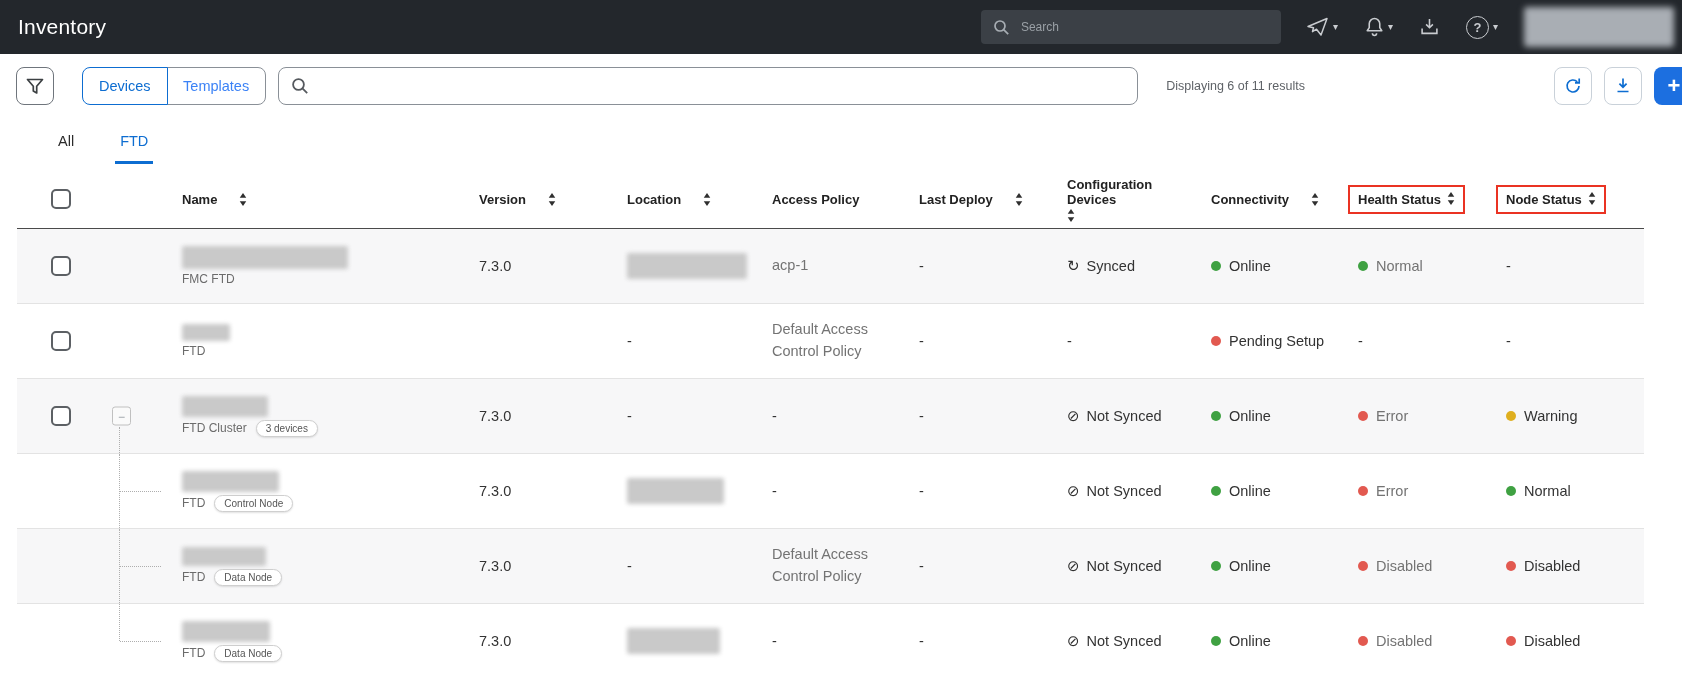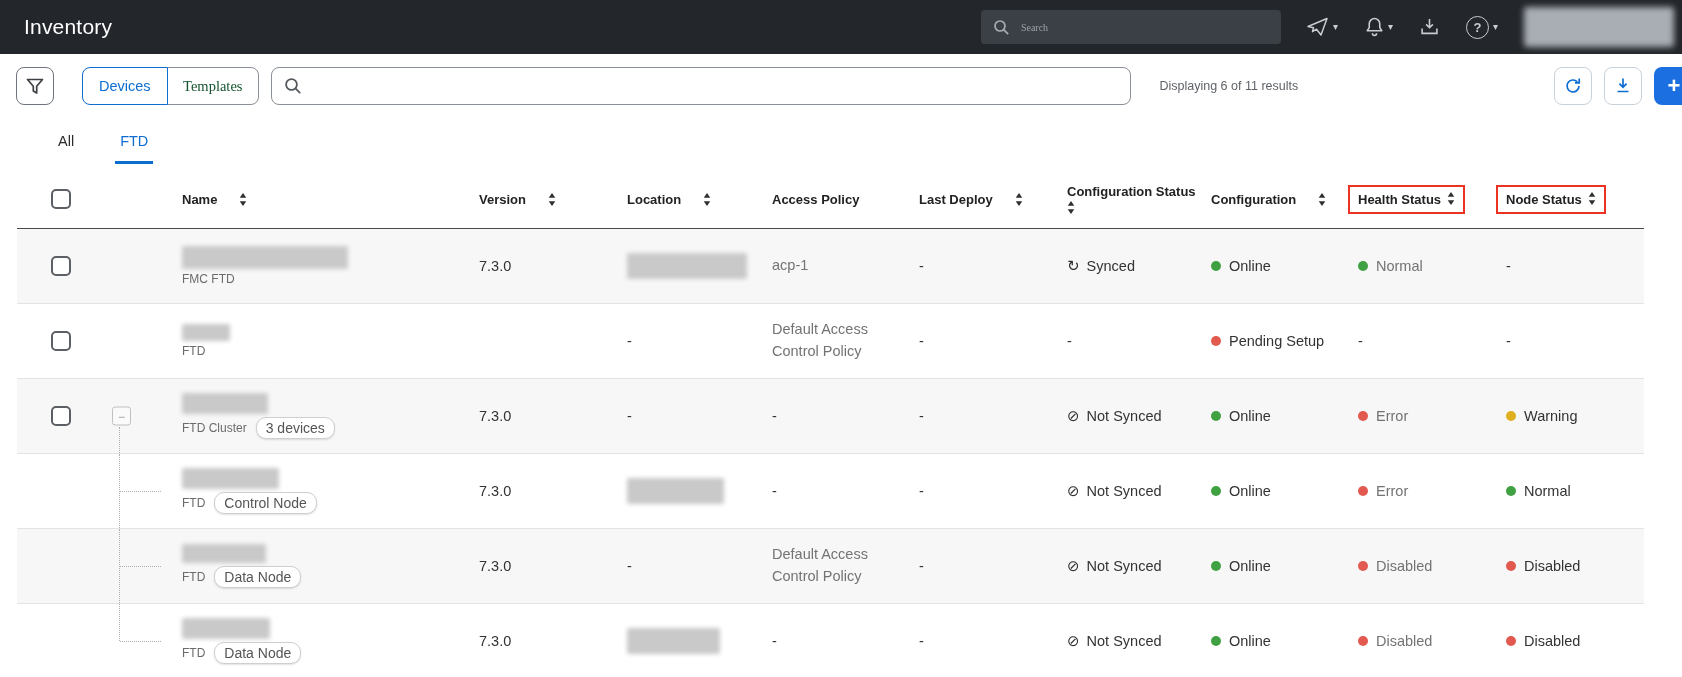--- a/index.html
+++ b/index.html
@@ -1,38 +1,38 @@
 <!DOCTYPE html>
 <html><head>
 <meta charset="utf-8">
 <style>
   html,body{margin:0;padding:0;width:1682px;height:677px;overflow:hidden;background:#fff;
     font-family:"Liberation Sans","DejaVu Sans",sans-serif;color:#333;}
   
-  .topbar{height:54px;background:#23272c;display:flex;align-items:center;padding:0 8px 0 24px;box-sizing:border-box;}
+  .topbar{height:54px;background:#23272c;display:flex;align-items:center;padding:0 8px 0 18px;box-sizing:border-box;}
   .topbar-title{color:#fff;font-size:21px;font-weight:400;letter-spacing:.2px;}
   .topbar-search{margin-left:auto;width:300px;height:34px;background:#3b4046;border-radius:4px;
     display:flex;align-items:center;gap:9px;padding:0 12px;box-sizing:border-box;}
-  .topbar-search input{flex:1;background:transparent;border:none;outline:none;color:#eab308;font-size:10px;font-family:Liberation Serif, serif;}
+  .topbar-search input{flex:1;background:transparent;border:none;outline:none;color:#eab308;font-size:12px;}
   .topbar-search input::placeholder{color:#9aa0a6;}
   .topbar-icons{display:flex;align-items:center;gap:27px;margin:0 12px 0 26px;}
   .icon-group{display:flex;align-items:center;gap:4px;cursor:pointer;}
   .caret{color:#c9ccd0;font-size:10px;line-height:1;}
   .help-circle{width:21px;height:21px;border:1.7px solid #c9ccd0;border-radius:50%;color:#c9ccd0;
     font-size:13px;font-weight:bold;display:flex;align-items:center;justify-content:center;}
   .topbar-redact{width:150px;height:40px;background:#a9aeb4;border-radius:3px;filter:blur(3px);margin-left:14px;}
   
   .toolbar{height:64px;display:flex;align-items:center;padding:0 16px;gap:12px;position:relative;box-sizing:border-box;}
   .icon-btn{width:38px;height:38px;border:1.5px solid #6f757c;border-radius:8px;background:#fff;
     display:flex;align-items:center;justify-content:center;cursor:pointer;box-sizing:border-box;}
   .seg{display:flex;padding-left:16px;}
   .seg-btn{height:38px;padding:0 16px;background:#fff;border:1.5px solid #8a9097;font-size:14.5px;
     display:flex;align-items:center;cursor:pointer;box-sizing:border-box;}
   .seg-btn.active{color:#0d6dd1;border-color:#0d6dd1;border-radius:8px 0 0 8px;position:relative;z-index:2;font-weight:500;}
-  .seg-btn.inactive{margin-left:-1.5px;border-radius:0 8px 8px 0;color:#14532d;font-family:Liberation Serif, serif;}
+  .seg-btn.inactive{margin-left:-1.5px;border-radius:0 8px 8px 0;color:#3b82f6;}
   .big-search{width:860px;height:38px;border:1.5px solid #8a9097;border-radius:8px;display:flex;align-items:center;
     gap:10px;padding:0 12px;box-sizing:border-box;background:#fff;}
   .big-search input{flex:1;border:none;outline:none;font-size:14.5px;color:#333;background:transparent;}
   .big-search input::placeholder{color:#8c9196;}
   .results-text{font-size:12.5px;color:#5f6368;margin-left:16px;white-space:nowrap;}
   .tb-right{position:absolute;right:-12px;top:50%;transform:translateY(-50%);display:flex;gap:12px;align-items:center;}
   .ghost-btn{width:38px;height:38px;border:1px solid #c9d1d9;border-radius:8px;background:#fff;
     display:flex;align-items:center;justify-content:center;cursor:pointer;box-sizing:border-box;}
   .add-btn{width:40px;height:38px;border:none;border-radius:8px;background:#1c6fe0;color:#fff;font-size:22px;
     font-weight:bold;display:flex;align-items:center;justify-content:center;cursor:pointer;}
@@ -48,21 +48,21 @@
   .th.stacked{flex-direction:column;align-items:flex-start;gap:2px;justify-content:center;}
   .sort{fill:#2f2f2f;flex:none;cursor:pointer;}
   .hl-box{display:inline-flex;align-items:flex-start;gap:6px;border:2px solid #ea3323;padding:5px 8px;margin-left:-10px;}
   .tr{height:74px;border-bottom:1px solid #e3e3e3;font-size:14.5px;}
   .tr:nth-child(even){background:#f7f7f8;}
   .cell-check{display:flex;padding-left:34px;box-sizing:border-box;}
   .checkbox{width:20px;height:20px;border:2px solid #5c6064;border-radius:5px;background:#fff;cursor:pointer;box-sizing:border-box;}
   .cell-name{padding-left:13px;display:flex;flex-direction:column;gap:3px;justify-content:center;}
   .subrow{display:flex;align-items:center;gap:9px;}
   .subtitle{font-size:12px;color:#6b6b6b;}
-  .badge{font-size:14px;color:#555;border:1px solid #cfcfcf;border-radius:10px;padding:2px 9px;background:#fff;
+  .badge{font-size:10px;color:#555;border:1px solid #cfcfcf;border-radius:10px;padding:2px 9px;background:#fff;
     box-shadow:0 1px 2px rgba(0,0,0,.12);white-space:nowrap;}
   .redact{background:#c9c9c9;border-radius:2px;filter:blur(2px);}
   .link{color:#737373;text-decoration:none;cursor:pointer;}
   .ap-link{display:inline-block;max-width:112px;line-height:1.5;font-weight:500;}
   .dot{width:10px;height:10px;border-radius:50%;display:inline-block;margin-right:8px;flex:none;}
   .dot[data-color="green"]{background:#3fa142;}
   .dot[data-color="red"]{background:#e25950;}
   .dot[data-color="yellow"]{background:#dfaf1f;}
   .status-cell{display:flex;align-items:center;padding-right:6px;}
   .cfg-icon{font-size:15px;margin-right:7px;color:#2f2f2f;font-family:"DejaVu Sans",sans-serif;}
@@ -193,28 +193,28 @@
       <span>Access Policy</span>
     </div>
     <div class="th">
       <span>Last Deploy</span>
       <svg class="sort" width="8" height="13" viewBox="0 0 8 14">
           <path d="M4 0 L7.5 5 H0.5 Z"></path>
           <path d="M4 14 L0.5 9 H7.5 Z"></path>
         </svg>
     </div>
     <div class="th stacked">
-      <span>Configuration Status</span>
-      <svg class="sort" width="8" height="13" viewBox="0 0 8 14">
-          <path d="M4 0 L7.5 5 H0.5 Z"></path>
-          <path d="M4 14 L0.5 9 H7.5 Z"></path>
-        </svg>
-    </div>
-    <div class="th">
-      <span>Configuration</span>
+      <span>Configuration Devices</span>
+      <svg class="sort" width="8" height="13" viewBox="0 0 8 14">
+          <path d="M4 0 L7.5 5 H0.5 Z"></path>
+          <path d="M4 14 L0.5 9 H7.5 Z"></path>
+        </svg>
+    </div>
+    <div class="th">
+      <span>Connectivity</span>
       <svg class="sort" width="8" height="13" viewBox="0 0 8 14">
           <path d="M4 0 L7.5 5 H0.5 Z"></path>
           <path d="M4 14 L0.5 9 H7.5 Z"></path>
         </svg>
     </div>
     <div class="th">
       <span class="hl-box">
         <span>Health Status</span>
         <svg class="sort" width="8" height="13" viewBox="0 0 8 14">
             <path d="M4 0 L7.5 5 H0.5 Z"></path>

